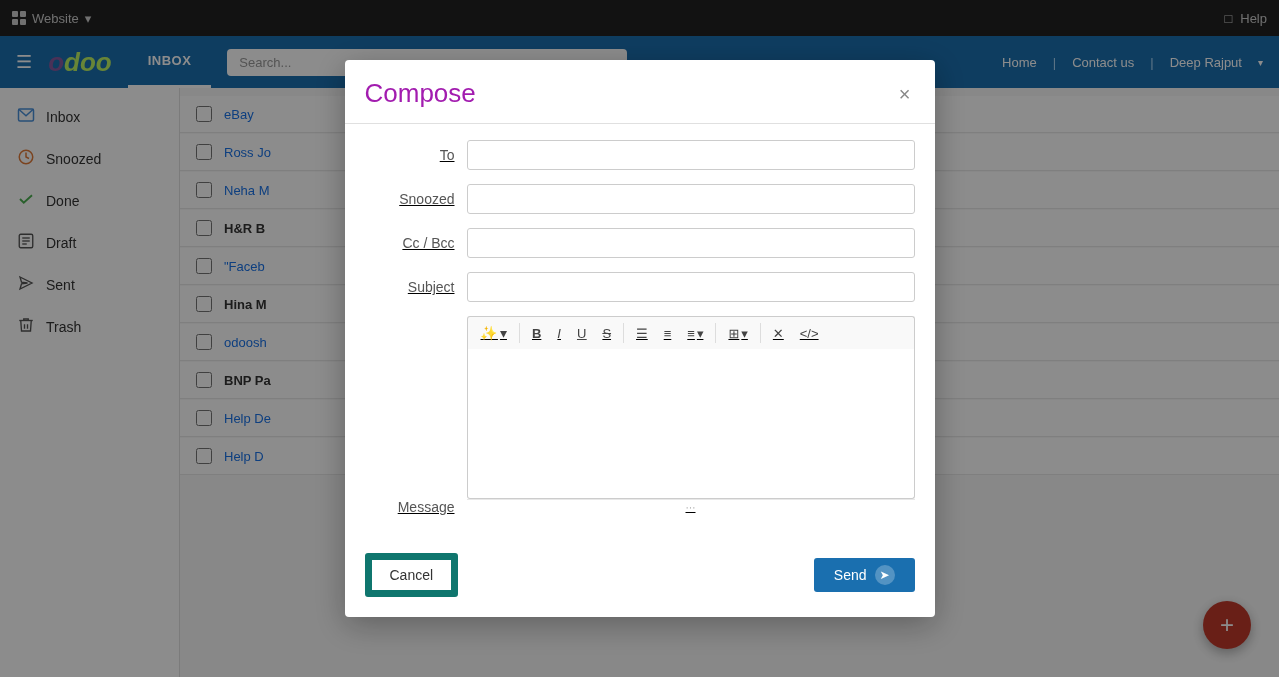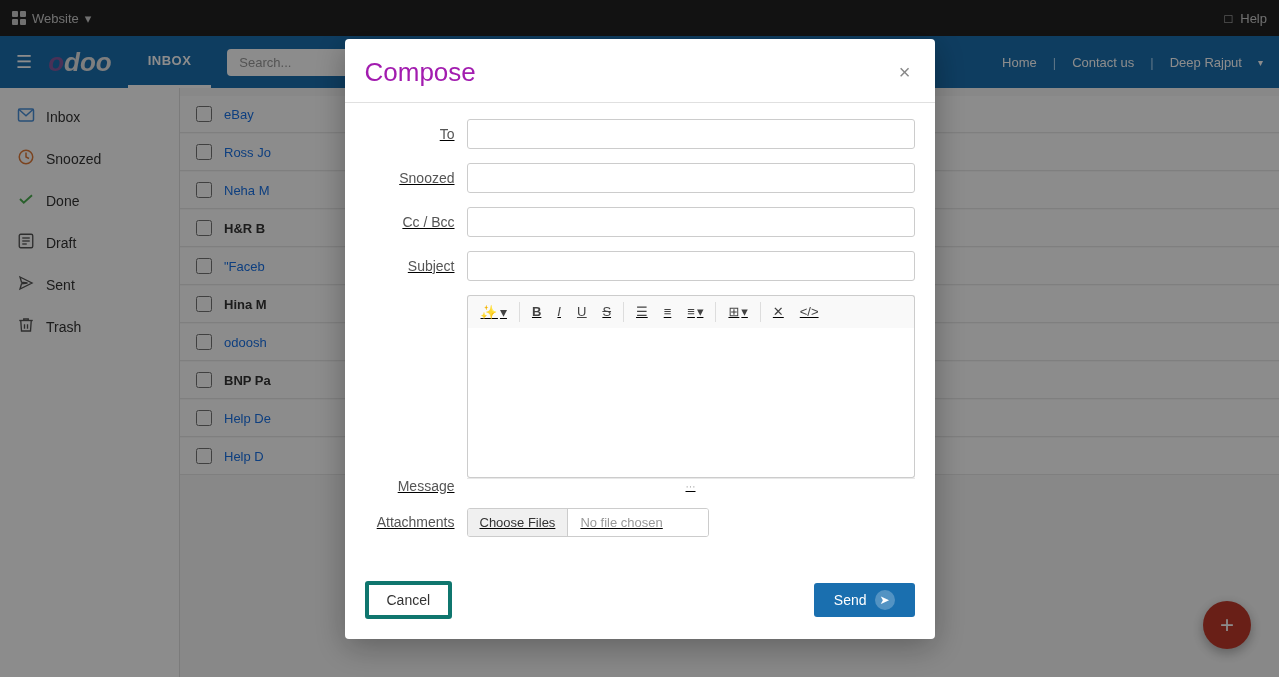--- a/index.html
+++ b/index.html
@@ -241,21 +241,21 @@
 
     
     .dialog-footer {
       display: flex;
       align-items: center;
       justify-content: space-between;
       padding: 8px 20px 20px 20px;
     }
     .btn-cancel {
       background: white;
-      border: 4px solid #0f766e;
+      border: 7px solid #0f766e;
       border-radius: 3px;
       padding: 7px 18px;
       font-size: 14px;
       cursor: pointer;
       color: #333;
     }
     .btn-send {
       background: #1a6faf;
       color: white;
       border: none;
@@ -313,21 +313,21 @@
   </div>
   <div class="top-bar-right">
     <span>□</span>
     <span>Help</span>
   </div>
 </div>
 
 <div class="main-header">
   <span style="color:white;font-size:18px;cursor:pointer;">☰</span>
   <div style="font-size:26px;color:#a855c8;font-weight:bold;font-style:italic;">
-    <span style="color:#875a9e;">o</span><span style="color:#e5e5e5;">doo</span>
+    <span style="color:#875a9e;">o</span><span style="color:#bef264;">doo</span>
   </div>
   <div class="inbox-tab">
     <span>INBOX</span>
   </div>
   <div class="search-bar">
     <span>Search...</span>
   </div>
   <div class="header-right">
     <a>Home</a>
     <span class="separator">|</span>
@@ -524,27 +524,20 @@
             <button class="toolbar-btn">
               <span>&lt;/&gt;</span>
             </button>
           </div>
           <div class="editor-area" contenteditable="true" style="min-height: 150px;">
           </div>
           <div class="editor-resize-handle">⋯</div>
         </div>
       </div>
 
-      <div class="attachments-row">
-        <label class="form-label">Attachments</label>
-        <div class="file-input-wrapper">
-          <button class="choose-files-btn">Choose Files</button>
-          <span class="no-file-text">No file chosen</span>
-        </div>
-      </div>
 
     </div>
 
     <div class="dialog-footer">
       <button class="btn-cancel">Cancel</button>
       <button class="btn-send">
         <span>Send</span>
         <span class="send-arrow">➤</span>
       </button>
     </div>

